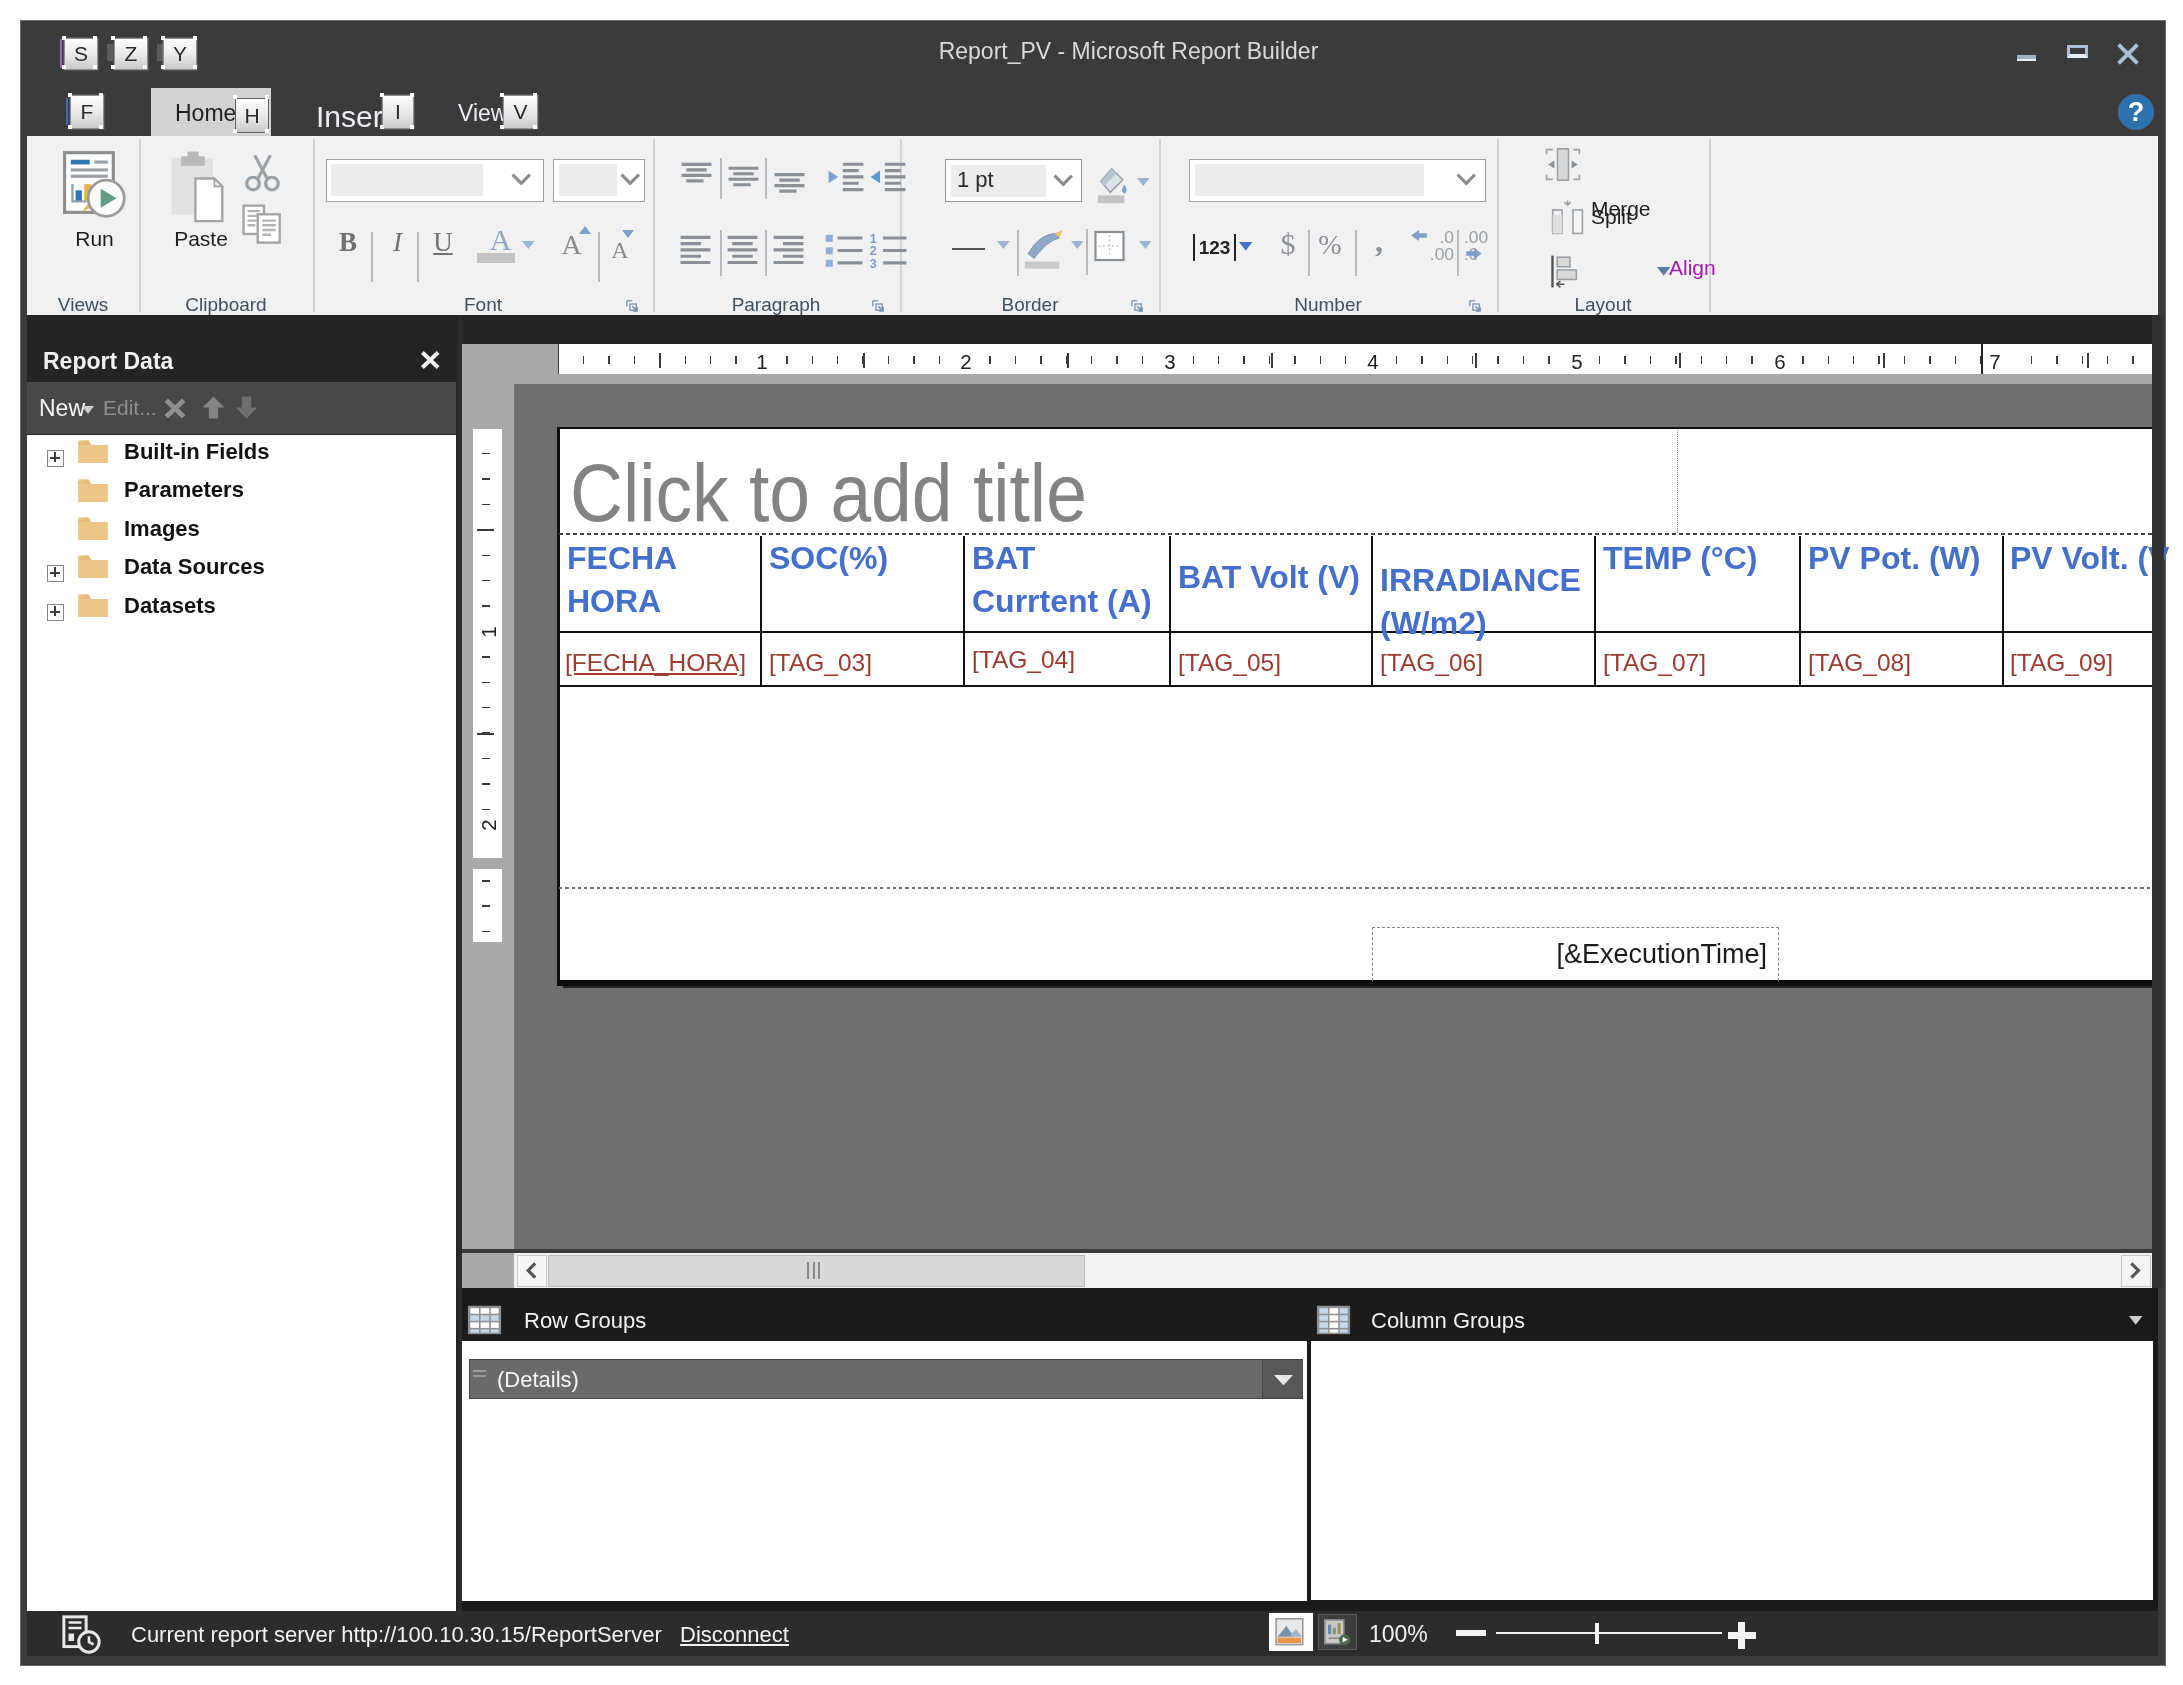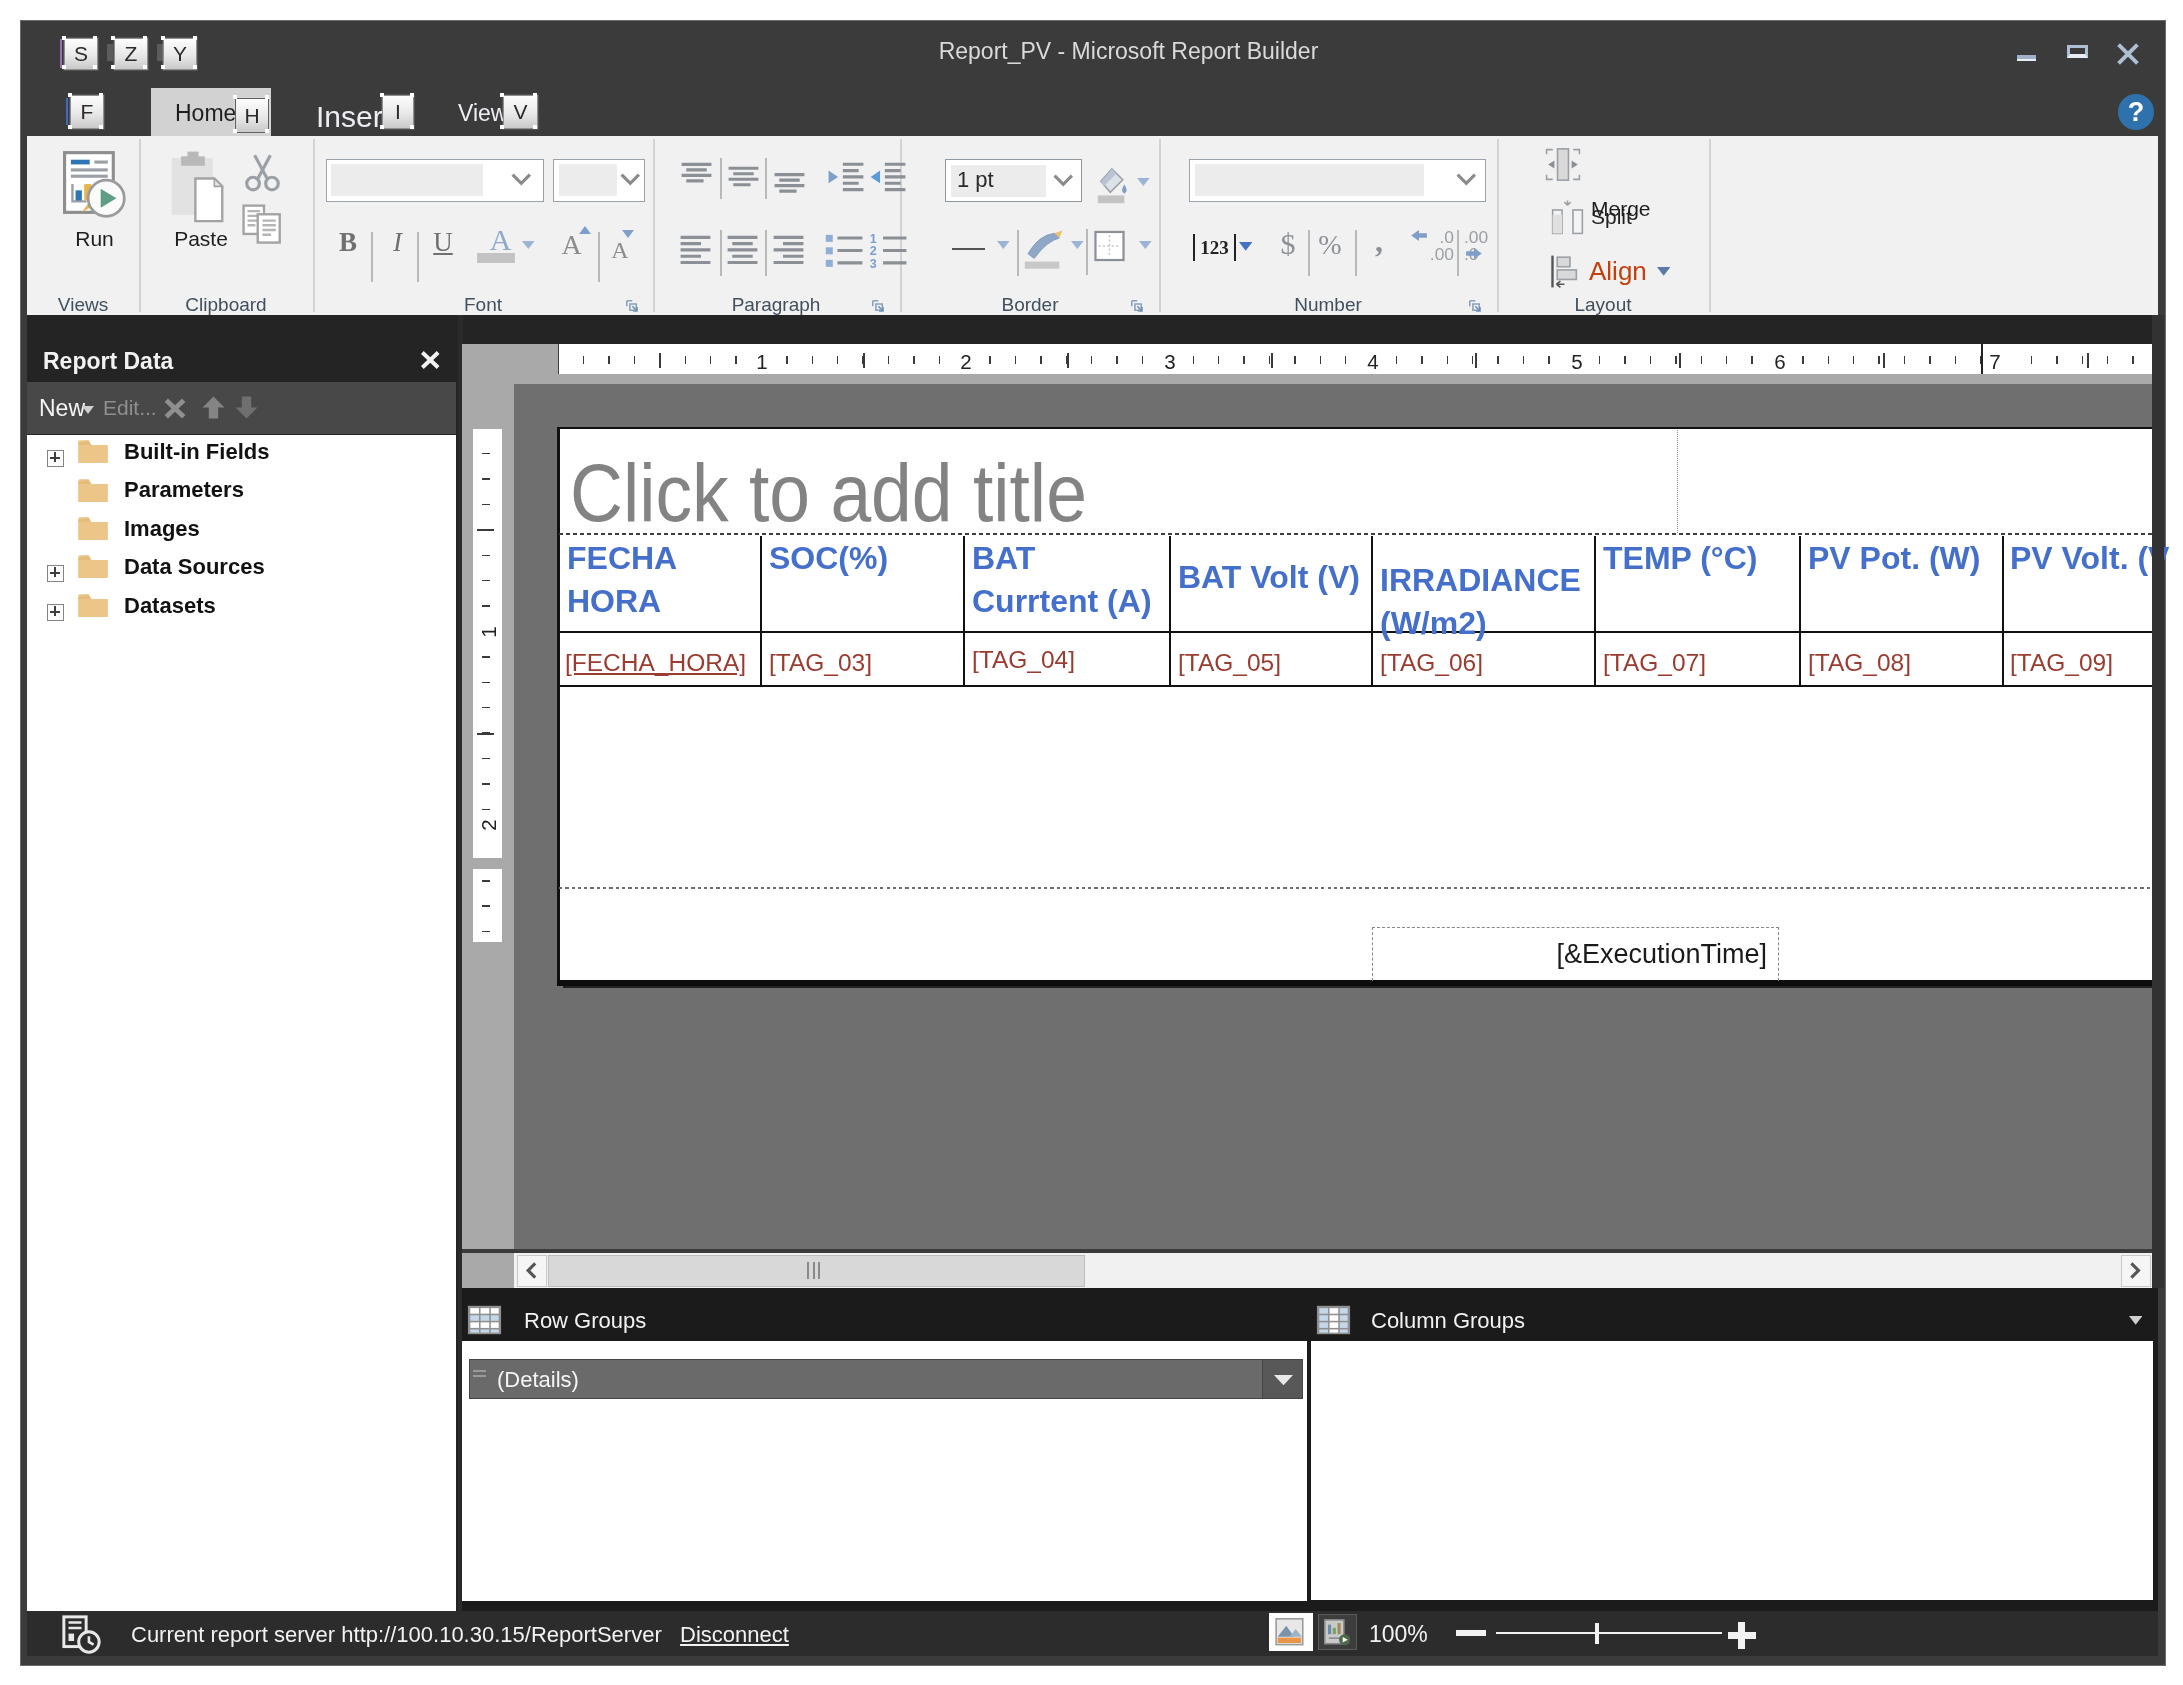--- a/index.html
+++ b/index.html
@@ -279,21 +279,21 @@
 </svg>
 <svg class="a" style="left:1139px;top:241px;" width="12.6" height="8" viewBox="0 0 16 10">
     <path d="M0 0 H16 L8 10 Z" fill="#9bb4d4"></path>
   </svg>
 
 <div class="a" style="left:1189px;top:159px;width:297px;height:43px;background:#fff;border:1.6px solid #9aa3ab;box-sizing:border-box;"></div>
 <div class="a" style="left:1195px;top:164px;width:229px;height:32px;background:#ececec;"></div>
 <svg class="a" style="left:1456px;top:173px;" width="20.5" height="13.4" viewBox="0 0 26 17">
     <path d="M2 2 L13 13 L24 2" stroke="#8b8b8b" stroke-width="4" fill="none"></path>
   </svg>
-<div class="a" style="left:1193px;top:234px;width:39px;height:27px;border-left:2.4px solid #222;border-right:2.4px solid #222;font-size:19px;font-weight:bold;color:#222;text-align:center;line-height:27px;font-family:Liberation Serif, serif;">123</div>
+<div class="a" style="left:1193px;top:234px;width:39px;height:27px;border-left:2.4px solid #222;border-right:2.4px solid #222;font-size:19px;font-weight:bold;color:#222;text-align:center;line-height:27px;font-family:Liberation Sans, sans-serif;">123</div>
 <svg class="a" style="left:1239px;top:242px;" width="13.4" height="8.7" viewBox="0 0 17 11">
     <path d="M0 0 H17 L8.5 11 Z" fill="#4472c4"></path>
   </svg>
 <div class="a" style="left:1269px;top:227px;width:38px;font-size:30px;font-family:'Liberation Serif',serif;color:#8c9097;text-align:center;">$</div>
 <div class="sep2" style="left:1308px;top:230px;height:46px;"></div>
 <div class="a" style="left:1311px;top:229px;width:38px;font-size:28px;font-family:'Liberation Serif',serif;color:#8c9097;text-align:center;">%</div>
 <div class="sep2" style="left:1355px;top:230px;height:46px;"></div>
 <div class="a" style="left:1363px;top:223px;width:32px;font-size:32px;font-weight:bold;font-family:'Liberation Serif',serif;color:#8c9097;text-align:center;">,</div>
 <div class="a" style="left:1419px;top:229px;font-size:17.4px;color:#9aa0a6;line-height:17.4px;text-align:right;width:35px;">.0<br>.00</div>
 <svg class="a" style="left:1411px;top:230px;" width="16" height="11" viewBox="0 0 20 14">
@@ -321,21 +321,21 @@
     </g>
 <rect x="2" y="20" width="12" height="24" fill="#e0e0e0"></rect>
 </svg>
 <div class="a" style="left:1591px;top:205px;font-size:21px;color:#1e1e1e;">Split</div>
 <svg class="a" style="left:1550px;top:254px;" width="32" height="35" viewBox="0 0 40 44">
 <path d="M3 2 V42" stroke="#555" stroke-width="3"></path>
 <rect x="9" y="4" width="16" height="12" fill="#d9d9d9" stroke="#9aa0a6" stroke-width="2"></rect>
 <rect x="9" y="20" width="24" height="12" fill="#d9d9d9" stroke="#9aa0a6" stroke-width="2"></rect>
 <path d="M18 38 L8 38 M8 38 L13 34 M8 38 L13 42" stroke="#555" stroke-width="2" fill="none"></path>
 </svg>
-<div class="a" style="left:1589px;top:256px;font-size:26px;color:#c2410c;">Align</div>
+<div class="a" style="left:1669px;top:256px;font-size:21px;color:#a21caf;">Align</div>
 <svg class="a" style="left:1657px;top:267px;" width="13.4" height="8.7" viewBox="0 0 17 11">
     <path d="M0 0 H17 L8.5 11 Z" fill="#5b7aa5"></path>
   </svg>
 
 <div class="a" style="left:27px;top:315px;width:2131px;height:29px;background:#242424;"></div>
 <div class="a" style="left:27px;top:315px;width:431px;height:1296px;background:#242424;"></div>
 <div class="a" style="left:43px;top:348px;font-size:23px;font-weight:bold;color:#f2f2f2;">Report Data</div>
 <svg class="a" style="left:420px;top:350px;" width="20.5" height="20" viewBox="0 0 26 25">
     <path d="M3 3 L23 22 M23 3 L3 22" stroke="#f2f2f2" stroke-width="5"></path>
   </svg>

